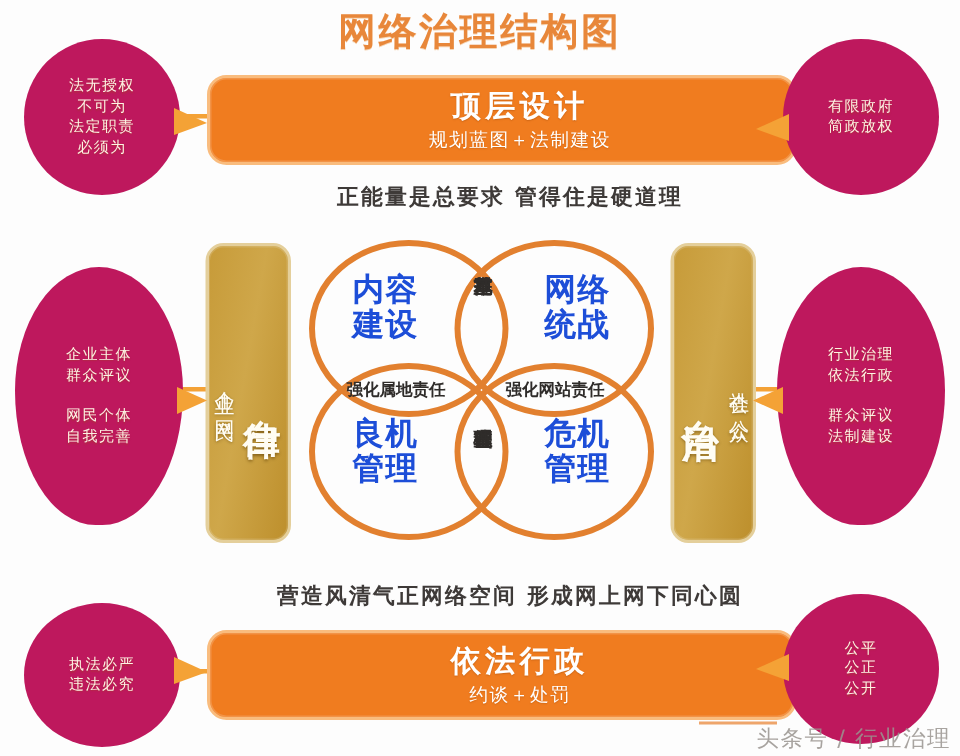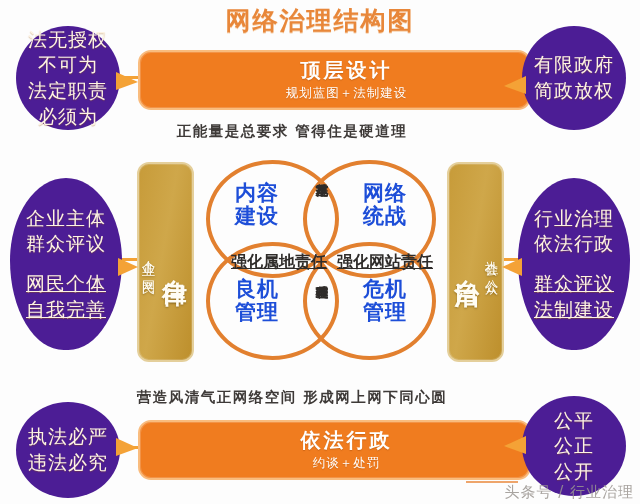--- a/index.html
+++ b/index.html
@@ -53,30 +53,30 @@
   }
   .vbar .vsmall{
     writing-mode:vertical-rl;text-orientation:upright;
     font-size:13.5px;letter-spacing:2px;
     text-shadow:0 1px 2px rgba(90,60,0,.4);
   }
 
   
   .bubble{
     position:absolute;
-    background:#4c1d95;
+    background:#be185d;
     border-radius:50%;
     color:#fdf3e3;
     display:flex;flex-direction:column;align-items:center;justify-content:center;
     text-align:center;
-    font-size:19px;line-height:1.35;letter-spacing:1px;
+    font-size:10px;line-height:1.35;letter-spacing:1px;
     text-shadow:0 1px 1px rgba(150,85,5,.35);
   }
   .bubble .grp{margin:0;}
-  .bubble .grp + .grp{margin-top:14px;text-decoration:underline;}
+  .bubble .grp + .grp{margin-top:14px;}
   .bubble .tail{
     position:absolute;width:0;height:0;border-style:solid;
   }
   
   .tail-r{border-width:10px 0 8px 22px;border-color:transparent transparent transparent #f4a236;right:-18px;}
   
   .tail-l{border-width:10px 22px 8px 0;border-color:transparent #f4a236 transparent transparent;left:-18px;}
 
   #bubble-tl{left:16px;top:26px;width:104px;height:104px;}
   #bubble-tl .tail-r{top:46px;}
@@ -96,21 +96,21 @@
   #stub-top-l{left:120px;top:76px;width:20px;}
   #stub-top-r{left:502px;top:76px;width:22px;}
   #stub-bot-l{left:120px;top:446px;width:20px;}
   #stub-bot-r{left:502px;top:446px;width:22px;}
   #stub-mid-l{left:120px;top:258px;width:18px;}
   #stub-mid-r{left:500px;top:258px;width:20px;}
 
   
   .tagline{
     position:absolute;left:0;width:584px;text-align:center;
-    color:#3e3a38;font-size:14.5px;letter-spacing:1.5px;font-weight:bold;
+    color:#3e3a38;font-size:14.5px;letter-spacing:1.5px;font-weight:bold;padding-left:48px;
   }
   #tagline-top{top:122px;}
   #tagline-bottom{top:388px;}
 
   
   #venn{position:absolute;left:206px;top:160px;width:230px;height:200px;}
   .circ{
     position:absolute;width:133px;height:118px;
     border:4px solid #e2802f;
     border-radius:50%;
@@ -132,23 +132,22 @@
   #lbl-br{left:142px;top:118px;width:74px;}
   .olabel-v{
     position:absolute;
     writing-mode:vertical-rl;text-orientation:upright;
     font-size:12.5px;font-weight:bold;color:#2f2c2a;letter-spacing:0px;
   }
   #ol-top{left:107px;top:14px;height:80px;}
   #ol-bottom{left:107px;top:116px;height:66px;}
   .olabel-h{
     position:absolute;
-    font-size:16px;font-weight:bold;color:#2f2c2a;letter-spacing:0px;
+    font-size:11px;font-weight:bold;color:#2f2c2a;letter-spacing:0px;
     white-space:nowrap;
-    text-decoration:underline;
   }
   #ol-left{left:25px;top:92px;}
   #ol-right{left:131px;top:92px;}
 
   
   #watermark{
     position:absolute;right:6px;bottom:2px;
     color:#9a9590;font-size:15px;letter-spacing:1px;
     opacity:.85;
   }

